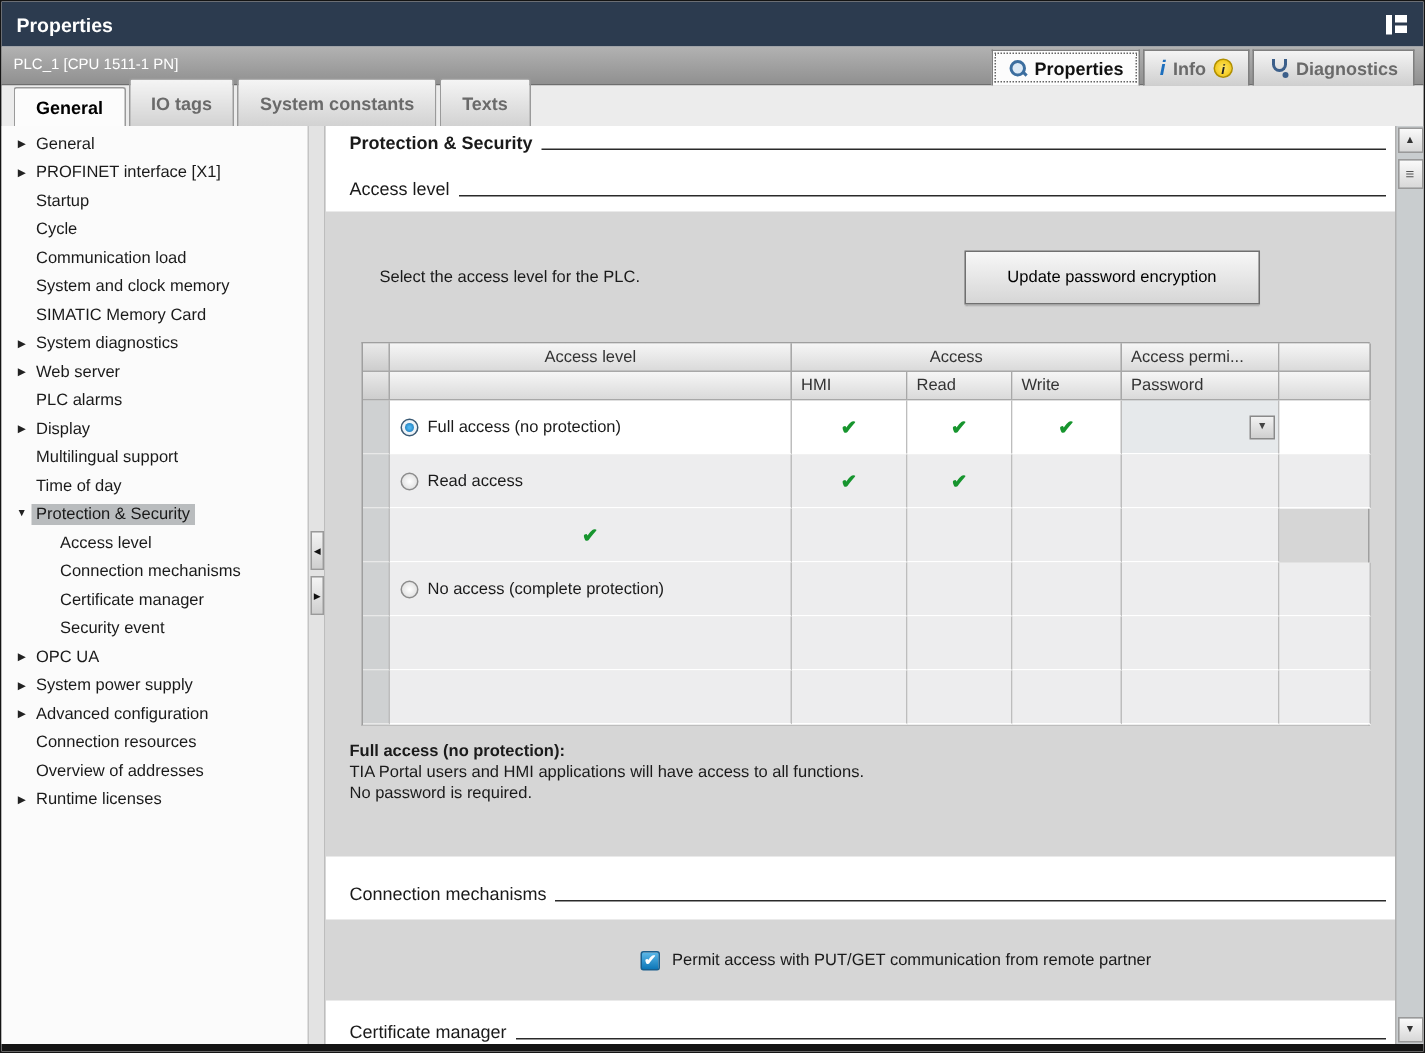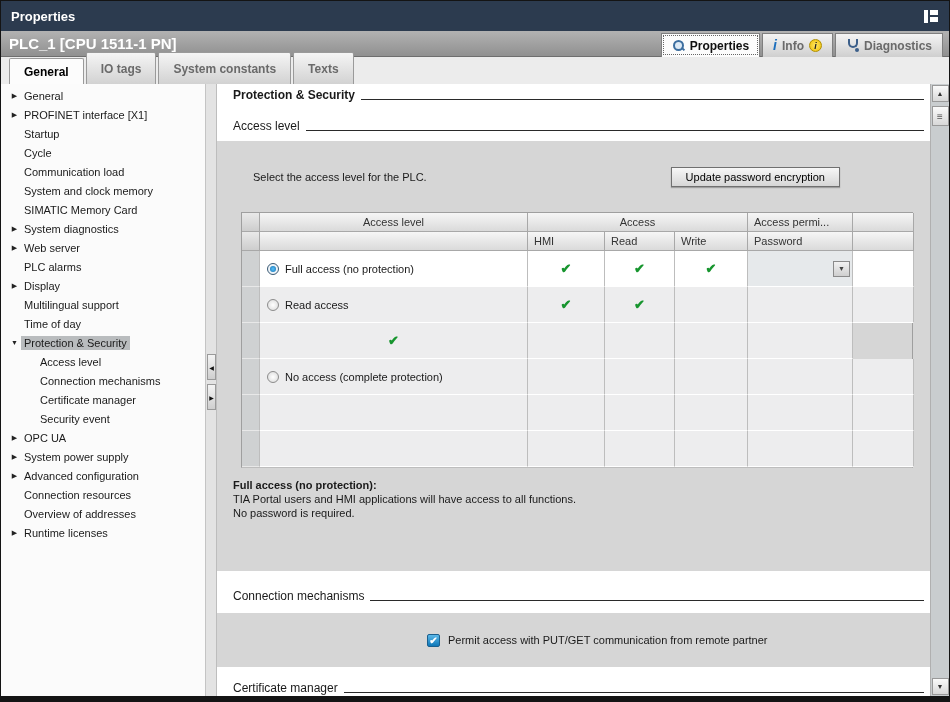--- a/index.html
+++ b/index.html
@@ -11,21 +11,21 @@
   
   .titlebar { position:absolute; top:0; left:0; right:0; height:30px; background:#2c3b4f; display:flex; align-items:center; padding:0 10px; }
   .titlebar .tb-text { color:#fff; font-weight:bold; font-size:13px; }
   .dock-ic { margin-left:auto; width:15px; height:13px; display:flex; gap:2px; cursor:pointer; }
   .dock-ic .bar { width:4px; height:13px; background:#fff; }
   .dock-ic .sq { display:flex; flex-direction:column; gap:2px; }
   .dock-ic .sq i { display:block; width:8px; height:5px; background:#fff; }
 
   
   .plcbar { position:absolute; top:30px; left:0; right:0; height:26px; background:linear-gradient(#b2b2b2,#909090); border-bottom:1px solid #6e6e6e; display:flex; align-items:center; padding:0 8px; }
-  .plcbar .plc-text { color:#fff; font-weight:bold; font-size:15px; }
+  .plcbar .plc-text { color:#fff; font-weight:normal; font-size:10px; }
 
   .pane-tabs { position:absolute; top:32px; right:6px; height:24px; display:flex; gap:2px; z-index:5; }
   .pane-tab { height:24px; display:flex; align-items:center; gap:5px; padding:0 10px; border:1px solid #7f7f7f; border-bottom:none; background:linear-gradient(#f4f4f4,#cfcfcf); color:#6a6a6a; font-weight:bold; font-size:12px; cursor:pointer; }
   .pane-tab.active { background:#fcfcfc; color:#111; outline:1px dotted #666; outline-offset:-3px; }
   .magnifier { width:13px; height:13px; position:relative; display:inline-block; }
   .magnifier::before { content:""; position:absolute; left:1px; top:1px; width:7px; height:7px; border:2px solid #3c6e9f; border-radius:50%; background:#dce9f5; }
   .magnifier::after { content:""; position:absolute; left:9px; top:9px; width:4px; height:2px; background:#3c6e9f; transform:rotate(45deg); }
   .info-i { color:#1d6fbd; font-weight:bold; font-style:italic; font-size:14px; line-height:13px; }
   .badge { width:13px; height:13px; border-radius:50%; background:radial-gradient(#ffe668,#edbe00); border:1px solid #b08f00; color:#222; font-size:9px; font-weight:bold; font-style:italic; display:flex; align-items:center; justify-content:center; }
   .diag-ic { width:13px; height:13px; position:relative; }
@@ -61,21 +61,21 @@
   .sec .rule { flex:1; border-bottom:1px solid #2a2a2a; margin-bottom:2px; }
   .sec1 { margin-top:4px; }
   .sec2 { margin-top:17px; }
   .sec3 { margin-top:18px; }
   .sec4 { margin-top:14px; }
 
   .panel { background:#d6d6d6; margin-top:8px; }
   .panel1 { height:430px; }
   .inst-row { display:flex; align-items:center; padding-top:26px; margin-left:36px; margin-right:90px; }
   .inst-row .itext { flex:1; }
-  .btn { background:linear-gradient(#f7f7f7,#d6d6d6); border:1px solid #707070; padding:2px 14px; font-size:11px; font-family:"Liberation Sans",sans-serif; height:20px; cursor:pointer; box-shadow:0 1px 1px rgba(0,0,0,.25); }
+  .btn { background:linear-gradient(#f7f7f7,#d6d6d6); border:1px solid #707070; padding:2px 28px; font-size:11px; font-family:"Liberation Sans",sans-serif; height:36px; cursor:pointer; box-shadow:0 1px 1px rgba(0,0,0,.25); }
 
   
   .tbl { margin-left:24px; margin-top:25px; width:672px; border:1px solid #9f9f9f; border-bottom:1px solid #bdbdbd; }
   .trow { display:grid; grid-template-columns:18px 268px 77px 70px 73px 105px 61px; }
   .trow > div { border-right:1px solid #bdbdbd; border-bottom:1px solid #fff; display:flex; align-items:center; overflow:hidden; }
   .hrow > div { background:linear-gradient(#f6f6f6,#dadada); border-right:1px solid #a8a8a8; border-bottom:1px solid #a8a8a8; height:19px; }
   .hrow .hc { justify-content:center; color:#333; }
   .hrow .hl { padding-left:6px; color:#333; }
   .drow > div { height:36px; background:#ededee; }
   .drow .gut { background:#cfd1d2; border-bottom:1px solid #e8e8e8; }

